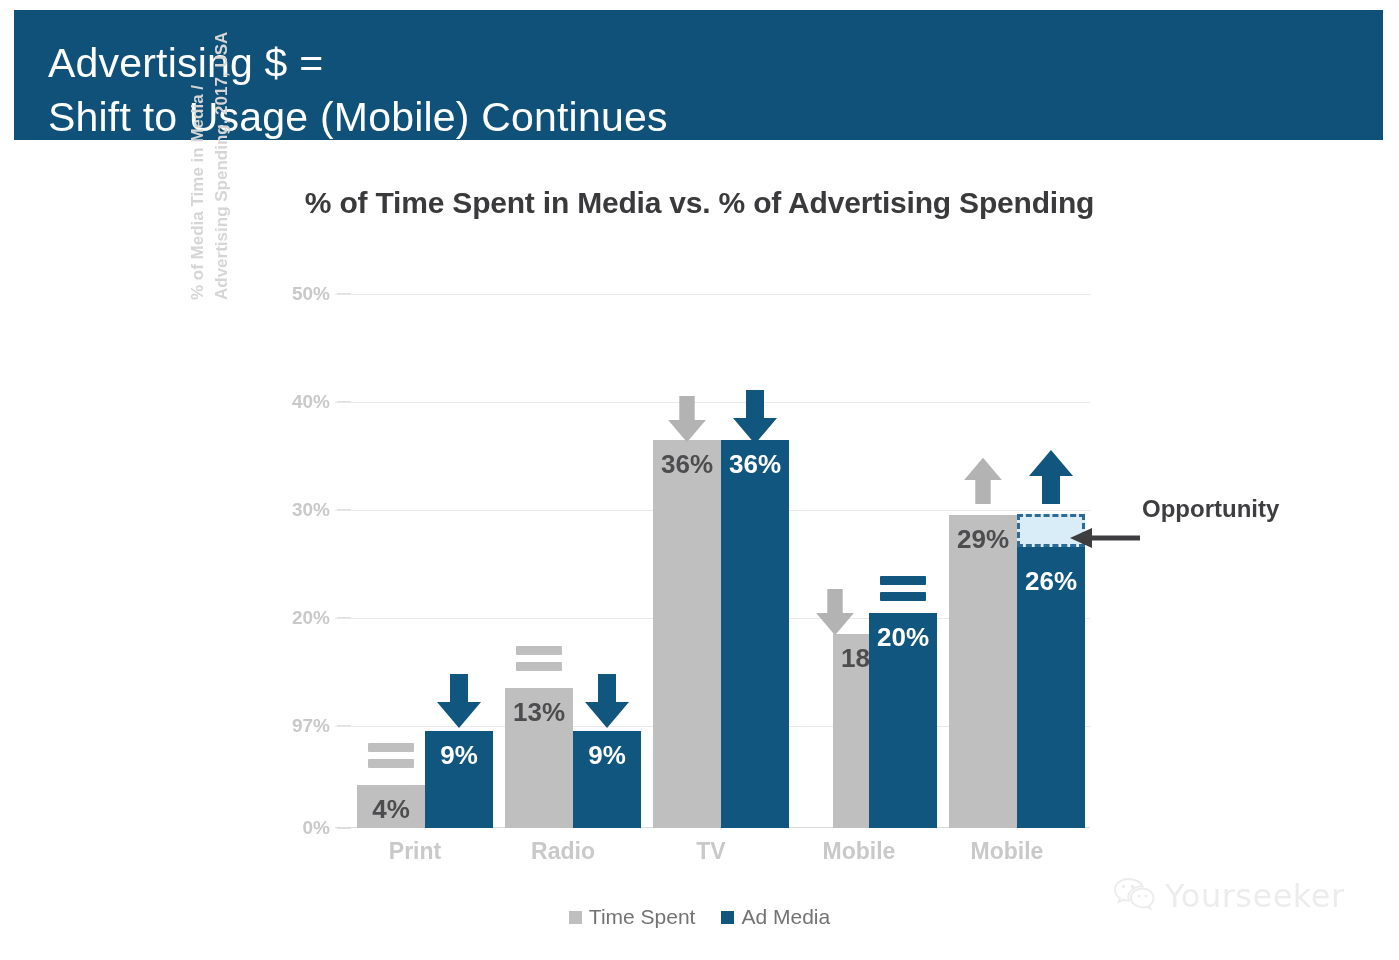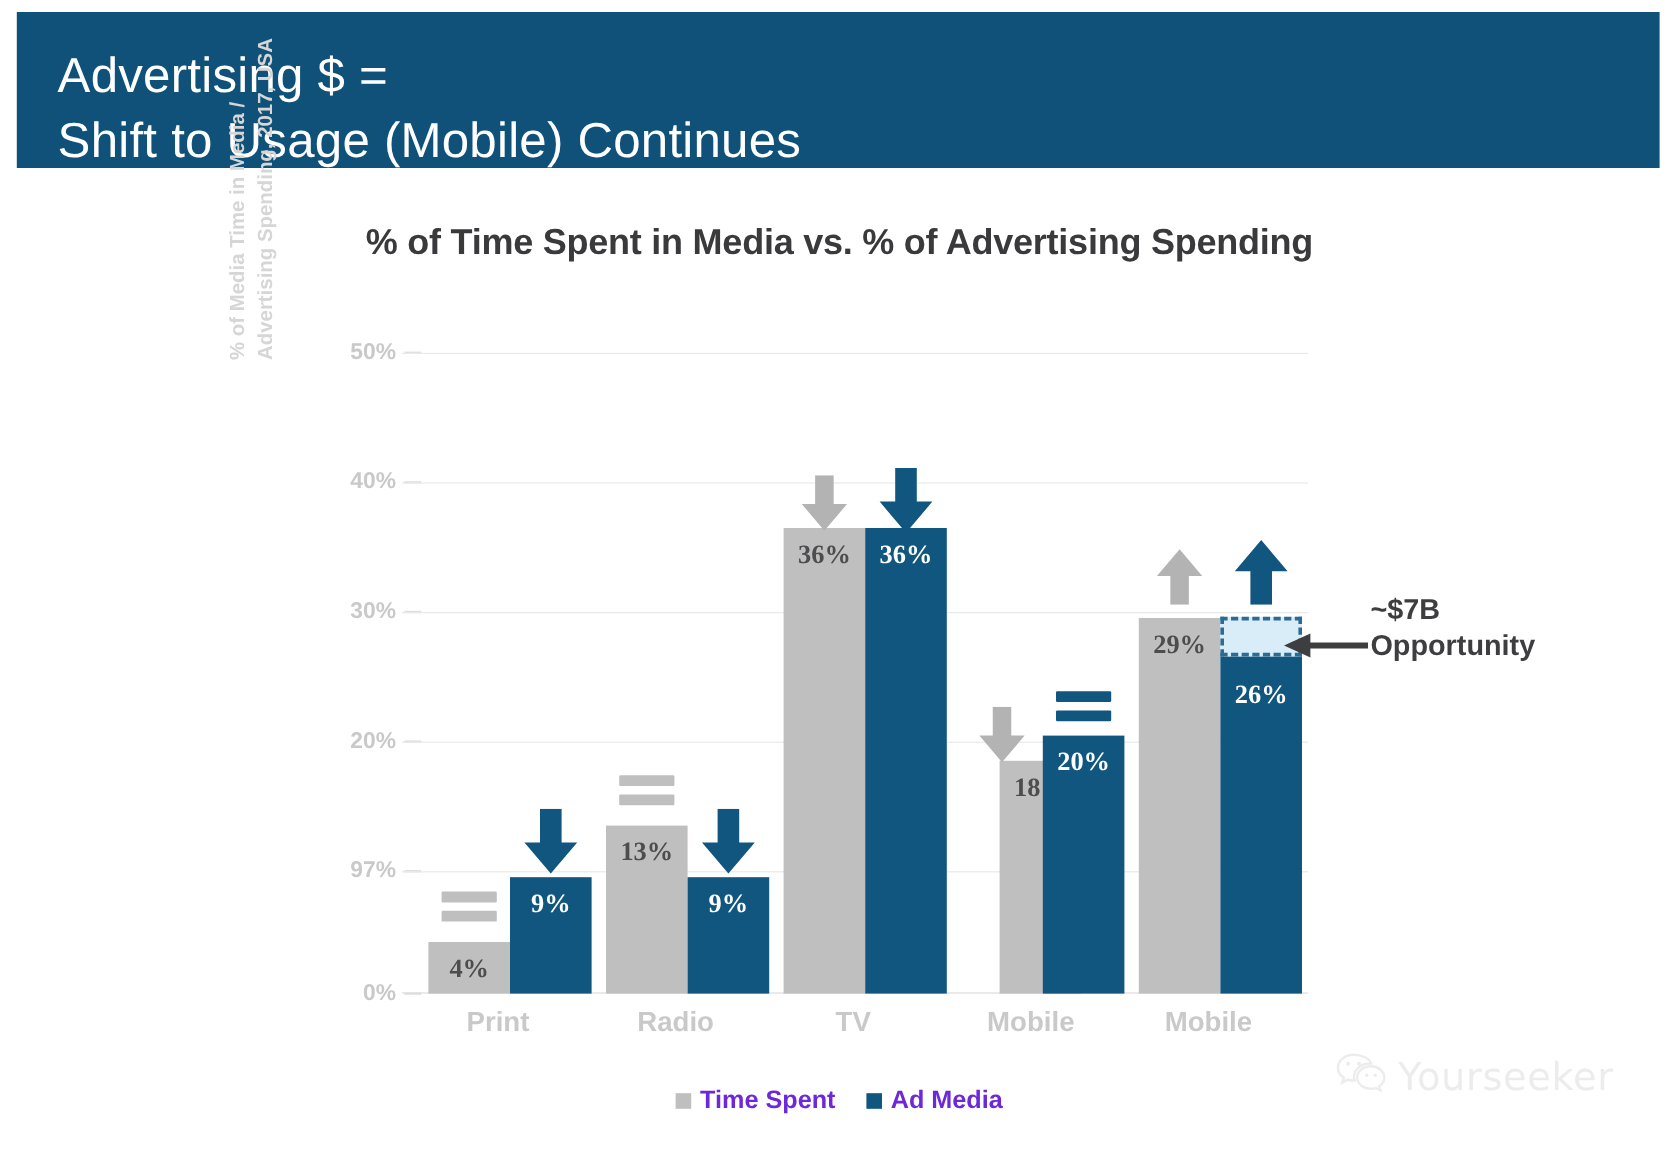--- a/index.html
+++ b/index.html
@@ -100,23 +100,22 @@
     position: absolute;
     bottom: 0;
   }
   .bar.time  { background: #bfbfbf; }
   .bar.spend { background: #10567e; }
   .bar-value {
     position: absolute;
     left: 0;
     width: 100%;
     text-align: center;
-    font-size: 22px;
-    font-weight: bold;
-    font-family: Liberation Serif, serif;
+    font-size: 26px;
+    font-weight: bold;
   }
   .bar.time  .bar-value { color: #4d4d4f; }
   .bar.spend .bar-value { color: #ffffff; }
 
   
   .indicator {
     position: absolute;
     width: 46px;
   }
   .eqbar {
@@ -179,22 +178,22 @@
     align-items: center;
     gap: 7px;
   }
   .legend-swatch {
     width: 13px;
     height: 13px;
     display: inline-block;
   }
   .legend-label {
     font-size: 21px;
-    font-weight: bold;
-    color: #6d28d9;
+    font-weight: normal;
+    color: #737373;
   }
 
   
   #watermark {
     position: absolute;
     left: 1113px;
     top: 876px;
     display: flex;
     align-items: center;
     gap: 10px;
@@ -338,21 +337,20 @@
   </div>
 </div>
 
 <div id="opportunity-arrow">
   <svg width="74" height="22" viewBox="0 0 74 22" aria-hidden="true">
     <line x1="72" y1="11" x2="20" y2="11" stroke="#3e3e40" stroke-width="5"></line>
     <polygon points="2,11 24,1 24,21" fill="#3e3e40"></polygon>
   </svg>
 </div>
 <div id="opportunity-annotation">
-  <div>~$7B</div>
   <div>Opportunity</div>
 </div>
 
 <div id="xtick-layer">
   <div class="xtick-label" style="left:325px;">Print</div>
   <div class="xtick-label" style="left:473px;">Radio</div>
   <div class="xtick-label" style="left:621px;">TV</div>
   <div class="xtick-label" style="left:769px;">Mobile</div>
   <div class="xtick-label" style="left:917px;">Mobile</div>
 </div>

